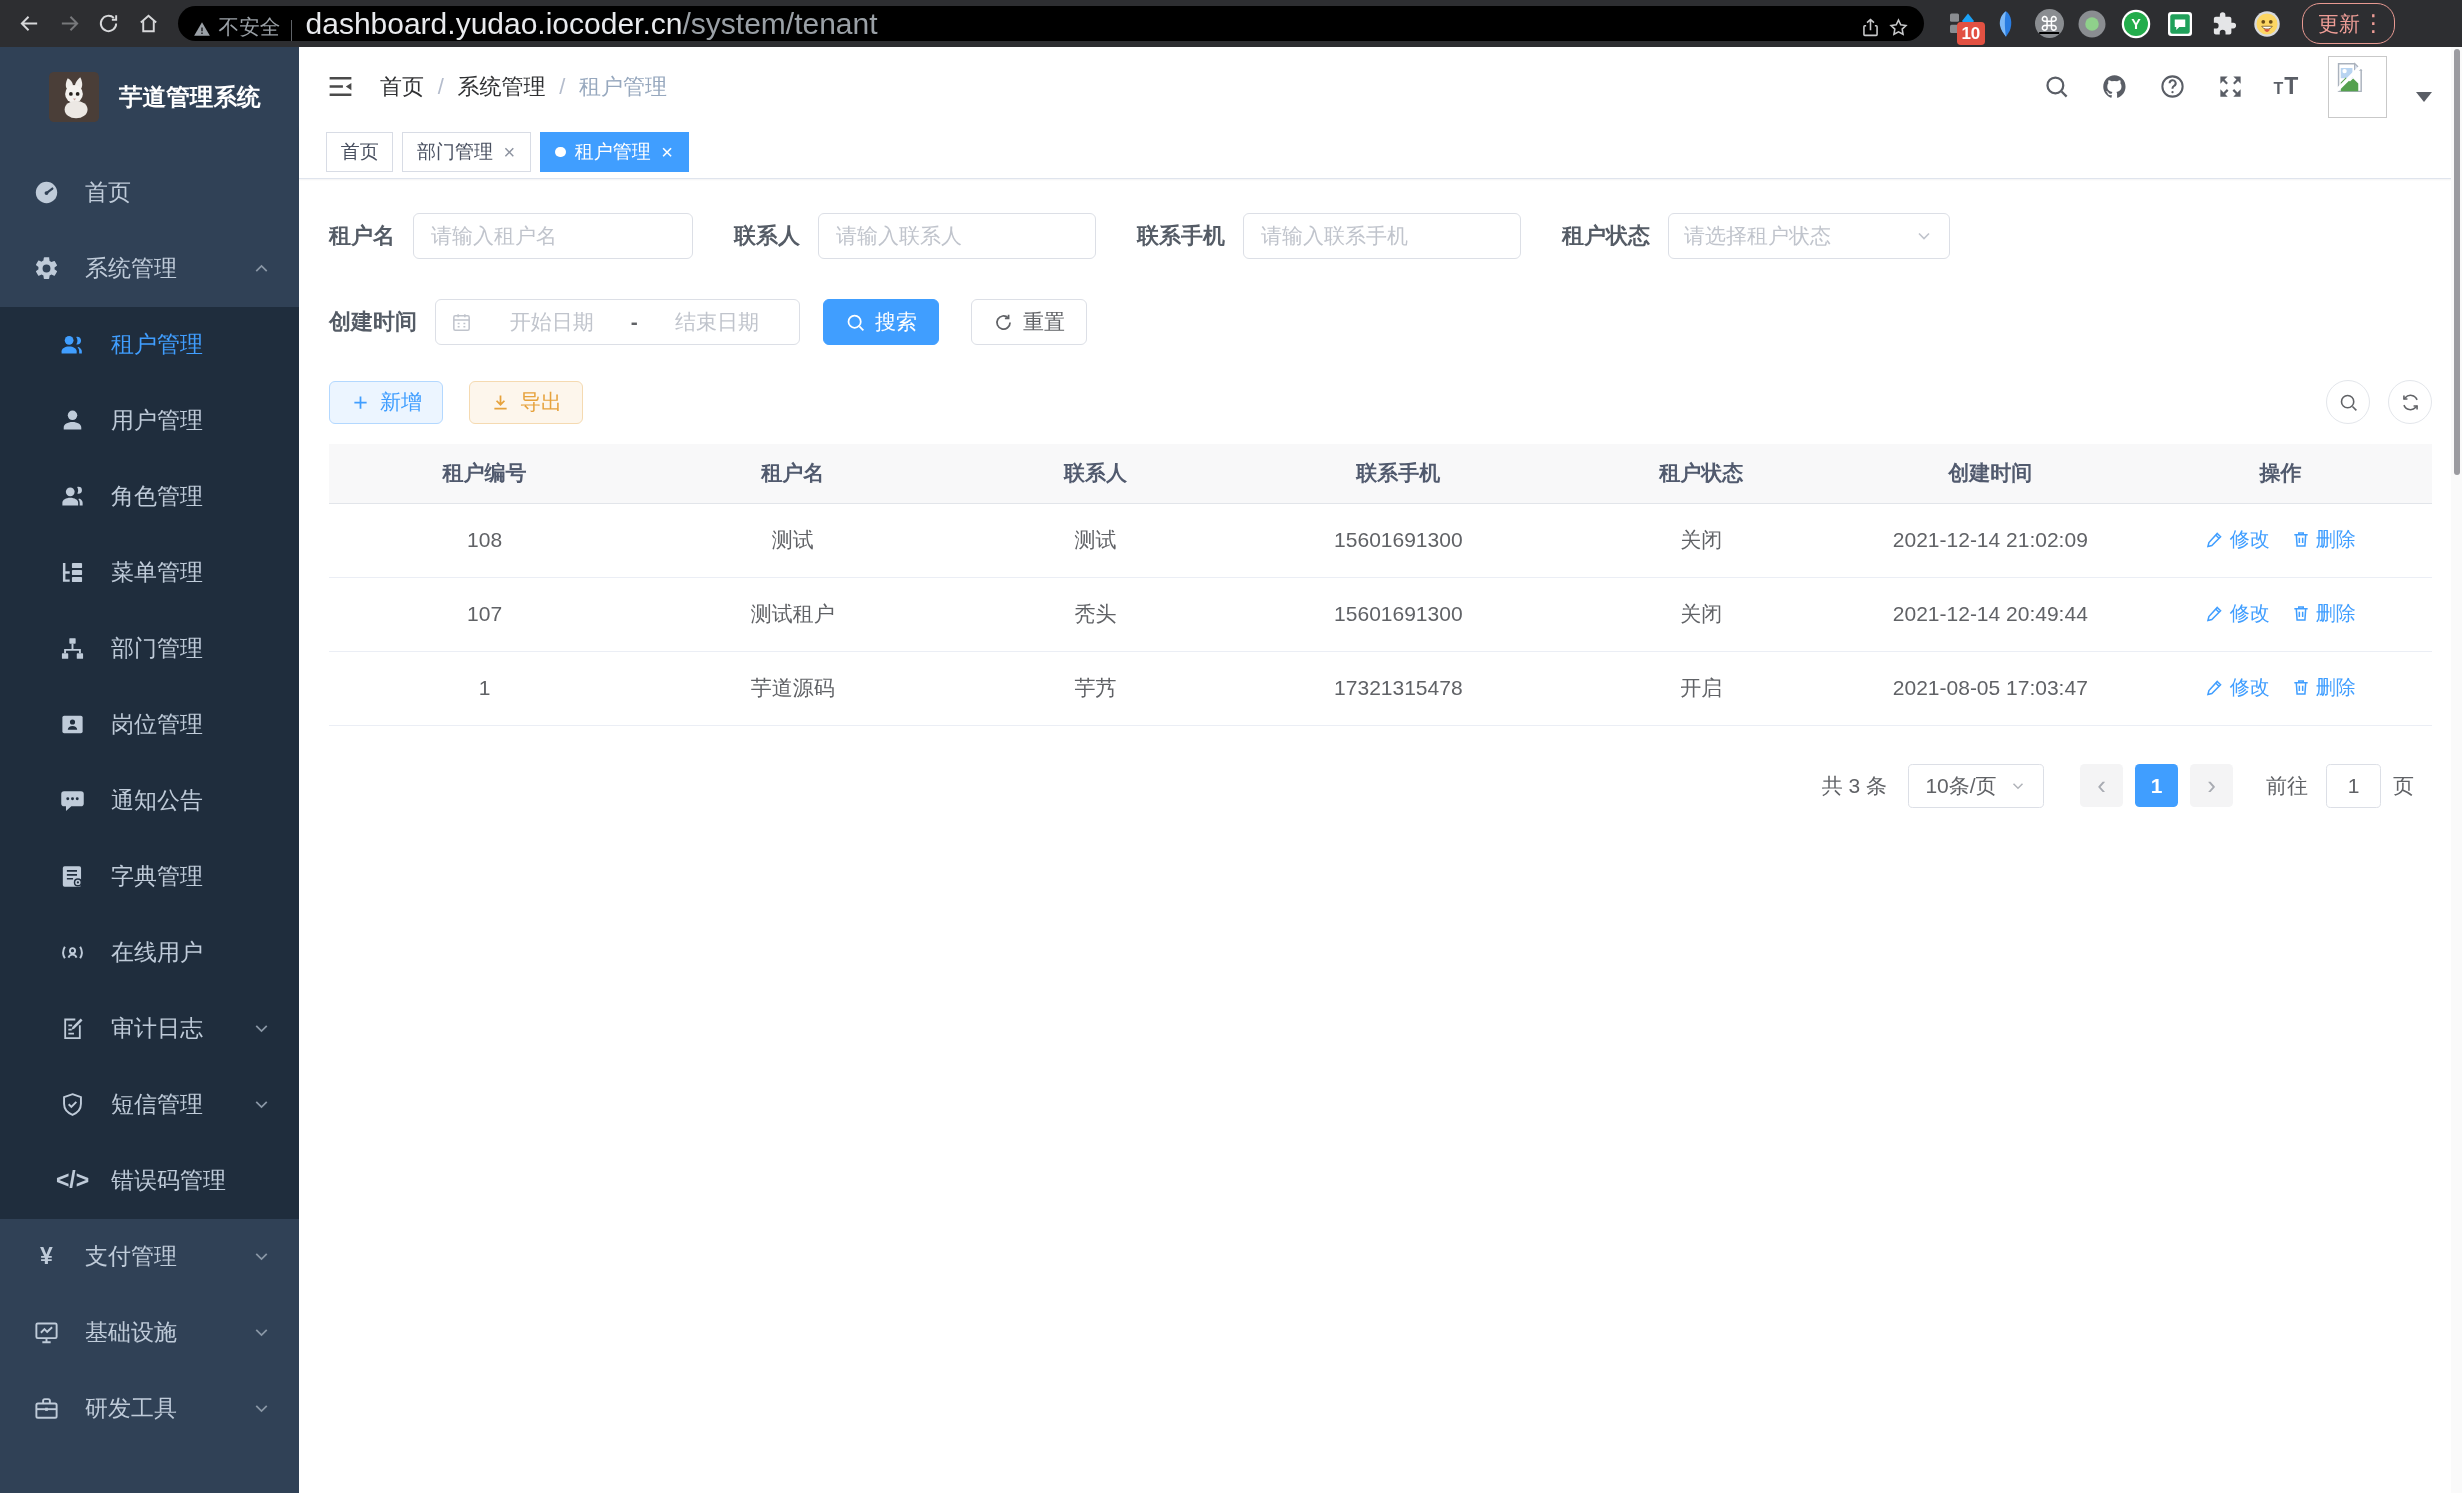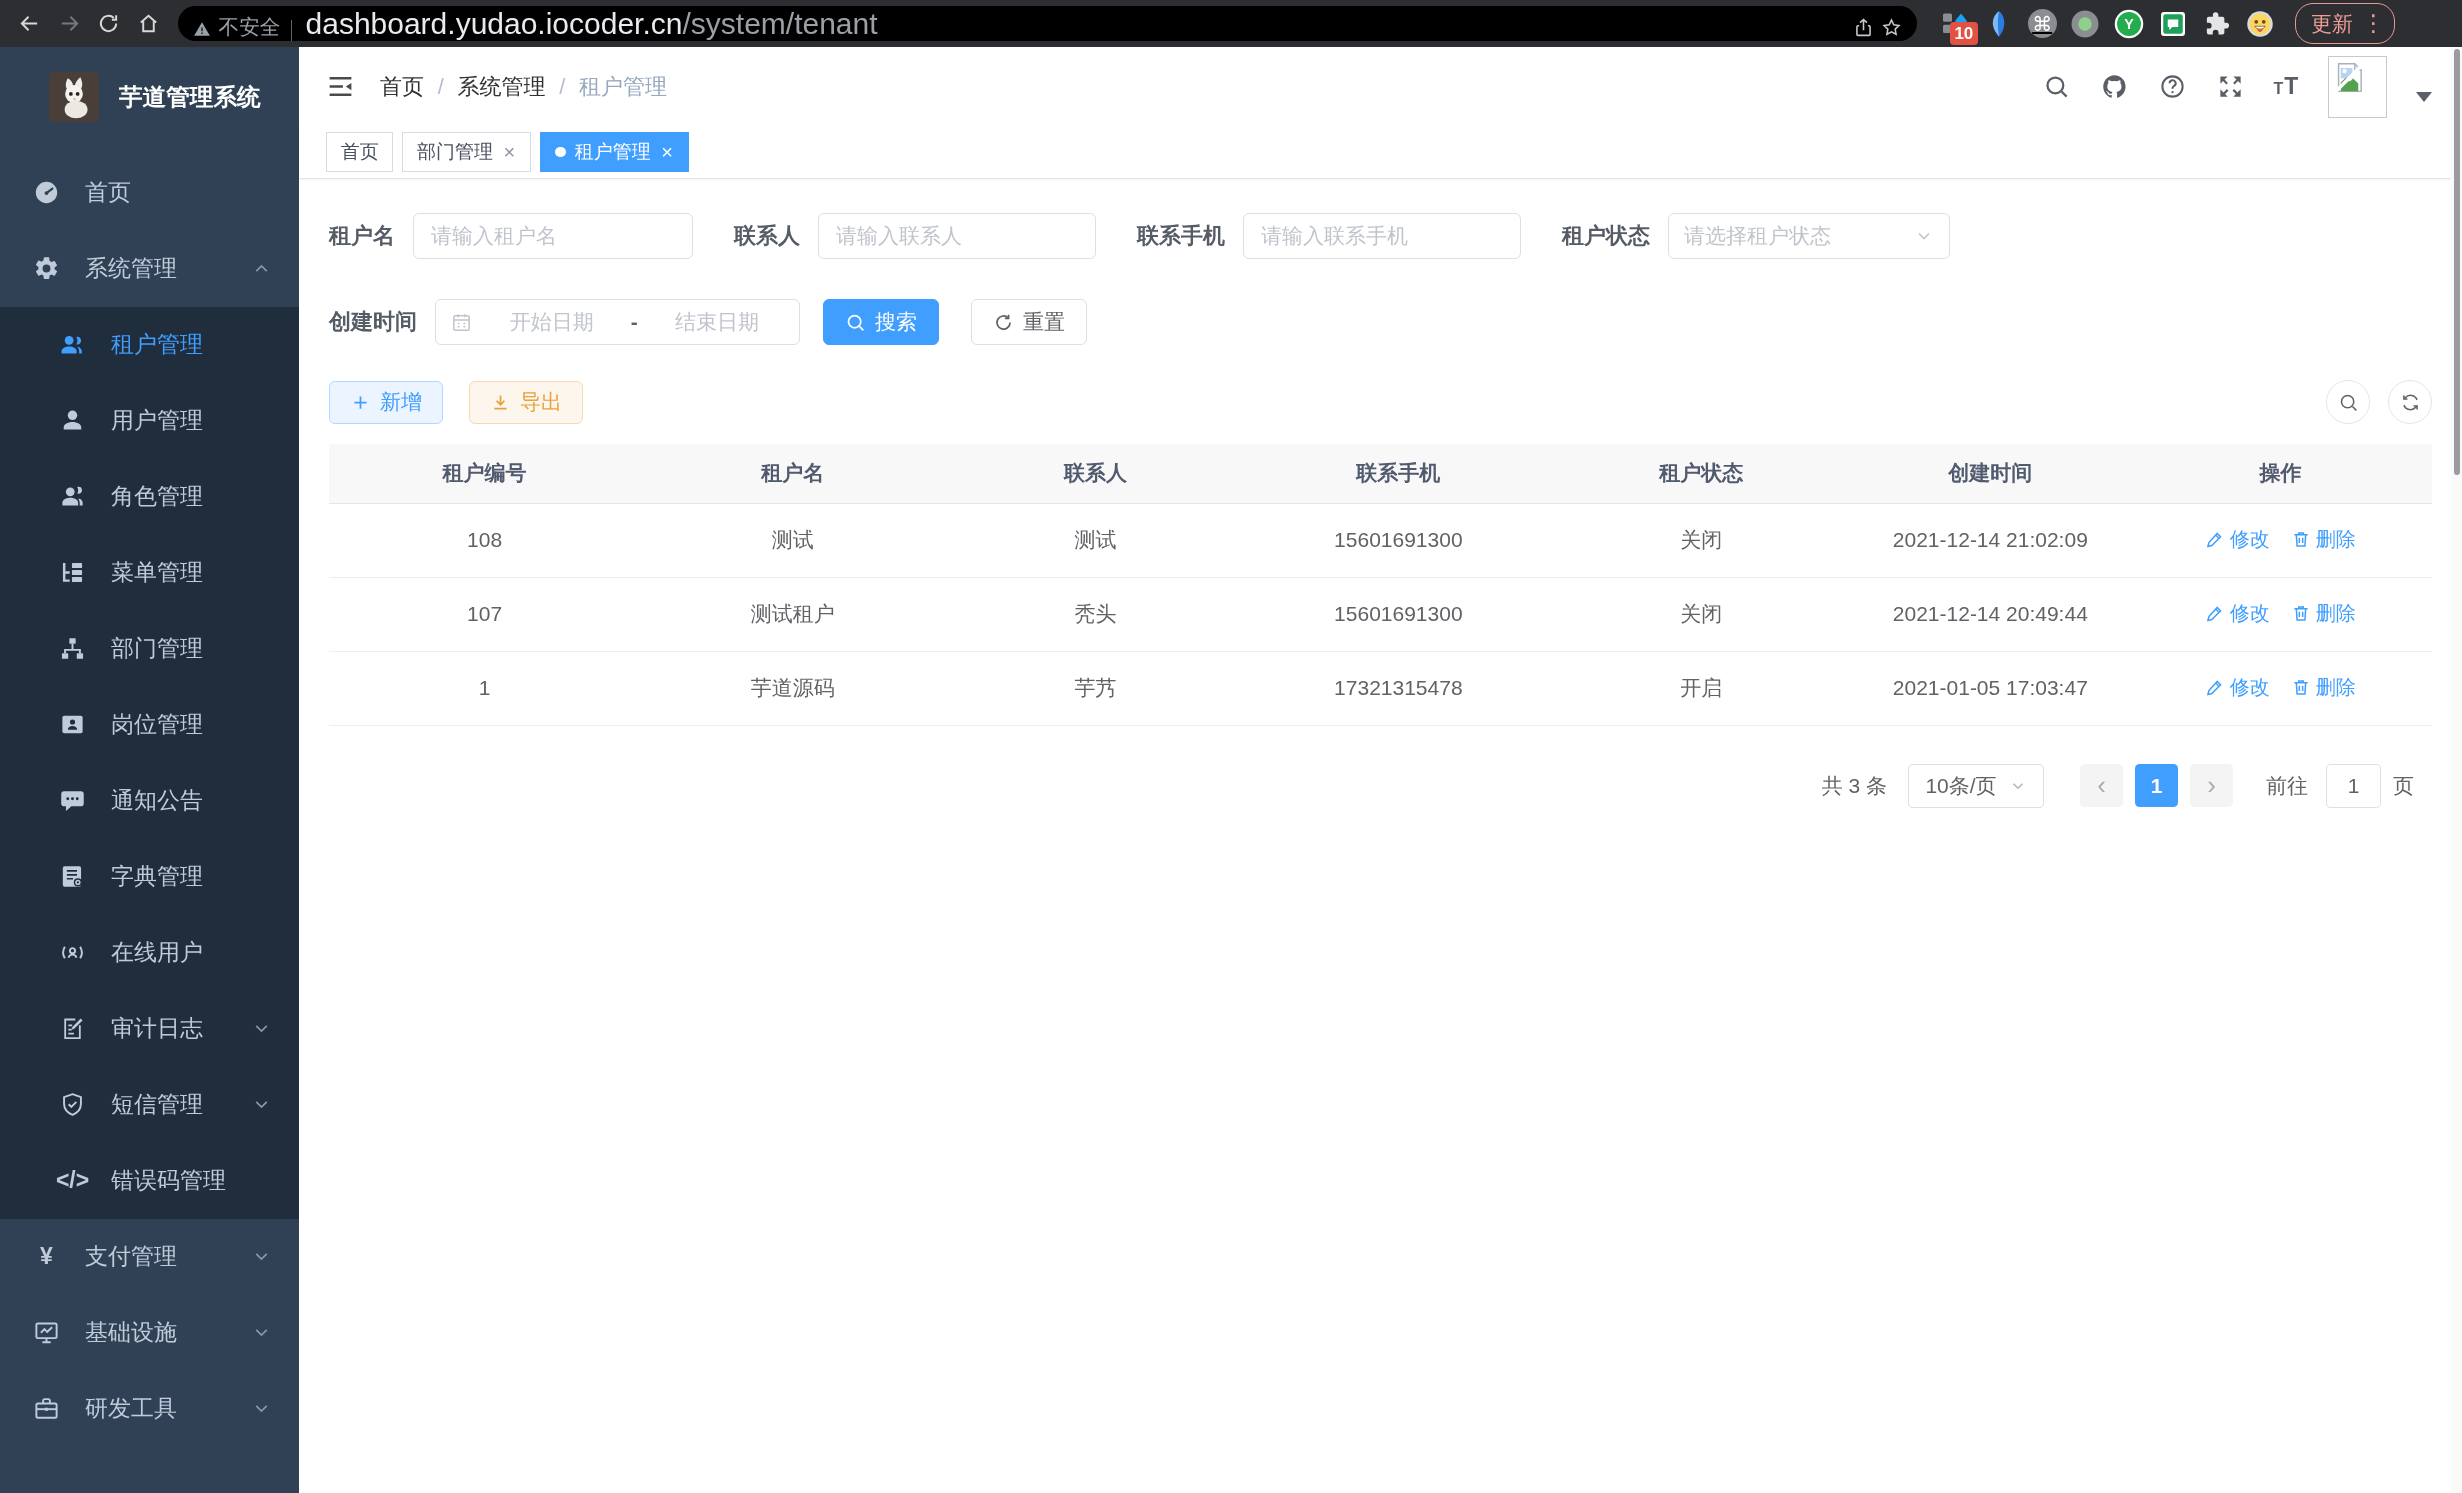--- a/index.html
+++ b/index.html
@@ -23,21 +23,21 @@
   .url-path { color:#9aa0a6; }
   .pill-actions { display:flex; align-items:center; gap:7.6px; color:#c7c8ca; }
   .pill-actions svg { width:21px; height:21px; }
   .ext-strip { display:flex; align-items:center; gap:13.7px; margin:0 10.7px; flex:0 0 auto;text-decoration:underline; }
   .ext-icon { width:30px; height:30px; display:flex; align-items:center; justify-content:center; position:relative; }
   .ext-badge { position:absolute; bottom:-6px; right:-7.6px; background:#e25142; color:#fff;
     font-size:17px; line-height:1; padding:3px 4.6px; border-radius:3.8px; font-weight:700; }
   .circle-ext { width:29px; height:29px; border-radius:50%; background:#8a8d91; color:#fff;
     display:flex; align-items:center; justify-content:center; font-size:20px; }
   .update-pill { flex:0 0 auto; height:41px; border:1.5px solid #e89a92; border-radius:18px; color:#ee9d96;
-    display:flex; align-items:center; gap:9px; padding:0 9px 0 15px; font-size:21px; margin-left:4.6px; }
+    display:flex; align-items:center; gap:2px; padding:0 9px 0 15px; font-size:21px; margin-left:4.6px; }
   .kebab { font-size:23px; letter-spacing:0; line-height:1; }
 
   
   .app { display:flex; height:1447px; }
   .sidebar { width:299px; flex:0 0 299px; background:#304156; color:#bfcbd9; overflow:hidden; }
   .logo-row { display:flex; align-items:center; gap:20px; padding:17px 0 15px 49px; height:97px; }
   .logo-img { width:50px; height:50px; border-radius:4.6px; overflow:hidden; flex:0 0 auto; }
   .logo-title { color:#fff; font-size:23.6px; font-weight:700; white-space:nowrap; }
   .menu { padding-top:10.7px; }
   .menu-item { height:76px; display:flex; align-items:center; font-size:23px; color:#bfcbd9;
@@ -688,21 +688,21 @@
                   </span>
                   <span>删除</span>
                 </a></td>
             </tr>
             <tr>
               <td>1</td>
               <td>芋道源码</td>
               <td>芋艿</td>
               <td>17321315478</td>
               <td>开启</td>
-              <td>2021-01-05 17:03:47</td>
+              <td>2021-08-05 17:03:47</td>
               <td><a class="op-link">
                   <span style="display:inline-flex;width:20px;height:20px">
                     <svg viewBox="0 0 24 24" fill="none" stroke="currentColor" stroke-width="1.8">
                       <path d="M14.7 5.3l4 4L8.2 19.8 3.5 21l1.2-4.7z"></path>
                       <path d="M12.8 7.2l4 4"></path>
                     </svg>
                   </span>
                   <span>修改</span>
                 </a><a class="op-link">
                   <span style="display:inline-flex;width:20px;height:20px">

